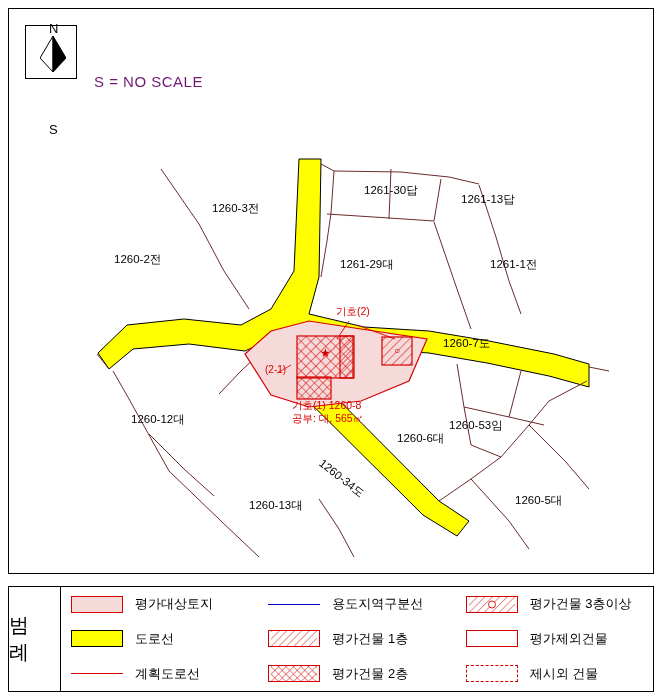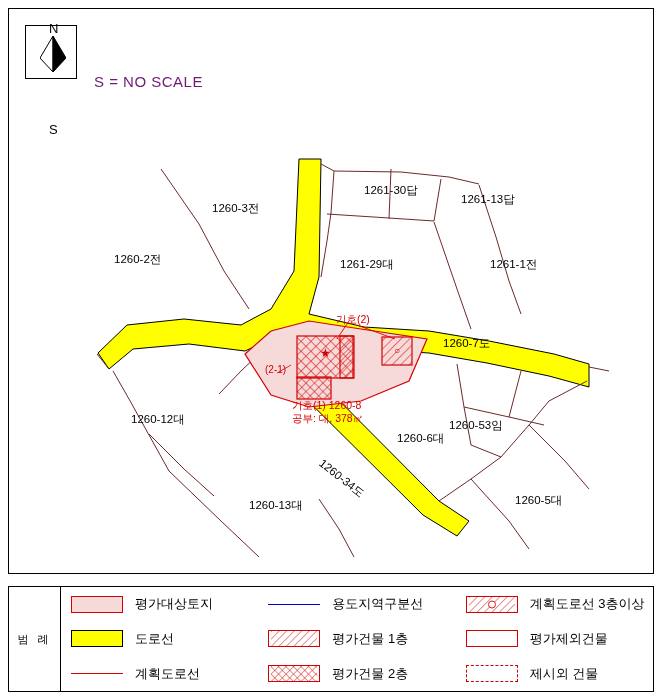--- a/index.html
+++ b/index.html
@@ -101,21 +101,21 @@
     top: 0;
     width: 52px;
     height: 104px;
     border-right: 1px solid #000000;
     box-sizing: border-box;
     display: flex;
     align-items: center;
     justify-content: center;
   }
   .legend-title {
-    font-size: 11px;
+    font-size: 20px;
     color: #000000;
     letter-spacing: 3px;
   }
   .legend-grid {
     position: absolute;
     left: 52px;
     top: 0;
     right: 0;
     bottom: 0;
     display: grid;
@@ -254,24 +254,24 @@
     <div class="lbl" style="left:331px; top:248px;">1261-29대</div>
     <div class="lbl" style="left:481px; top:248px;">1261-1전</div>
     <div class="lbl" style="left:434px; top:327px;">1260-7도</div>
     <div class="lbl" style="left:122px; top:403px;text-align:center;">1260-12대</div>
     <div class="lbl" style="left:388px; top:422px;">1260-6대</div>
     <div class="lbl" style="left:440px; top:409px;">1260-53임</div>
     <div class="lbl" style="left:316px; top:447px; transform: rotate(38deg); transform-origin: left top;">1260-34도</div>
     <div class="lbl" style="left:240px; top:489px;">1260-13대</div>
     <div class="lbl" style="left:506px; top:484px;">1260-5대</div>
 
-    <div class="lbl-red" style="left:327px; top:304px;">기호(2)</div>
+    <div class="lbl-red" style="left:327px; top:296px;">기호(2)</div>
     <div class="lbl-red-sm" style="left:256px; top:355px;">(2-1)</div>
     <div class="lbl-red" style="left:283px; top:390px;">기호(1) 1260-8</div>
-    <div class="lbl-red" style="left:283px; top:403px;">공부: 대, 378㎡</div>
+    <div class="lbl-red" style="left:283px; top:403px;">공부: 대, 565㎡</div>
   </div>
 
   <div class="legend-frame">
     <div class="legend-title-box">
       <span class="legend-title">범 례</span>
     </div>
     <div class="legend-grid">
 
       <div class="legend-cell">
         <span class="swatch sw-target"></span>
@@ -288,21 +288,21 @@
           <svg class="sw-inner" width="52" height="17" viewBox="0 0 52 17">
             <defs>
               <pattern id="lh1" width="6" height="6" patternUnits="userSpaceOnUse" patternTransform="rotate(45)">
                 <line x1="0" y1="0" x2="0" y2="6" stroke="#d60000" stroke-width="1"></line>
               </pattern>
             </defs>
             <rect x="0" y="0" width="52" height="17" fill="url(#lh1)"></rect>
             <circle cx="26" cy="8.5" r="4" fill="#ffffff" stroke="#d60000" stroke-width="1"></circle>
           </svg>
         </span>
-        <span class="legend-label">계획도로선 3층이상</span>
+        <span class="legend-label">평가건물 3층이상</span>
       </div>
 
       <div class="legend-cell">
         <span class="swatch sw-road"></span>
         <span class="legend-label">도로선</span>
       </div>
       <div class="legend-cell">
         <span class="swatch sw-b1">
           <svg class="sw-inner" width="52" height="17" viewBox="0 0 52 17">
             <defs>

